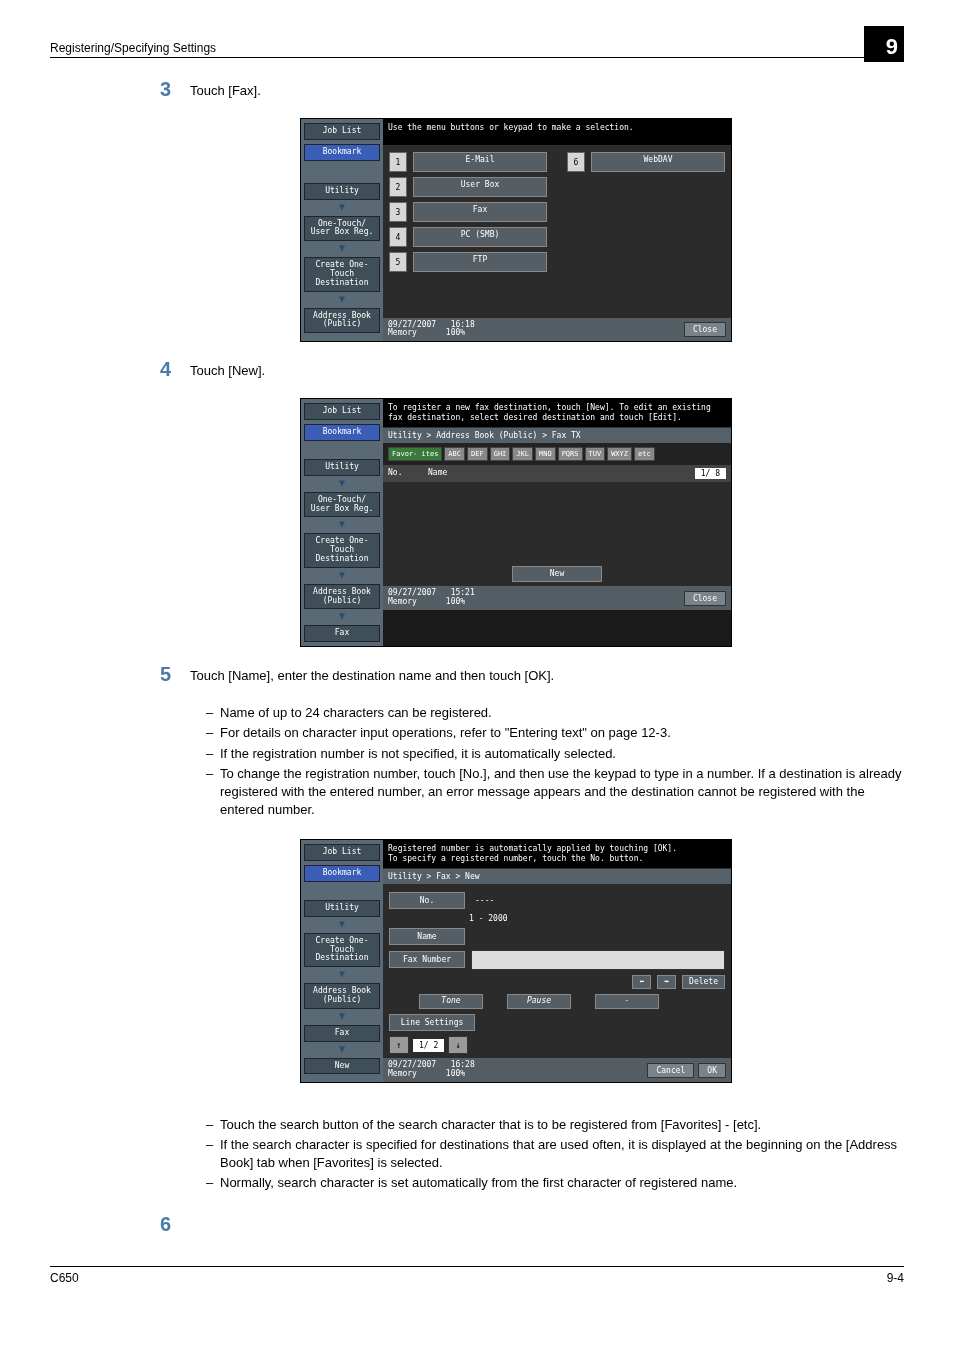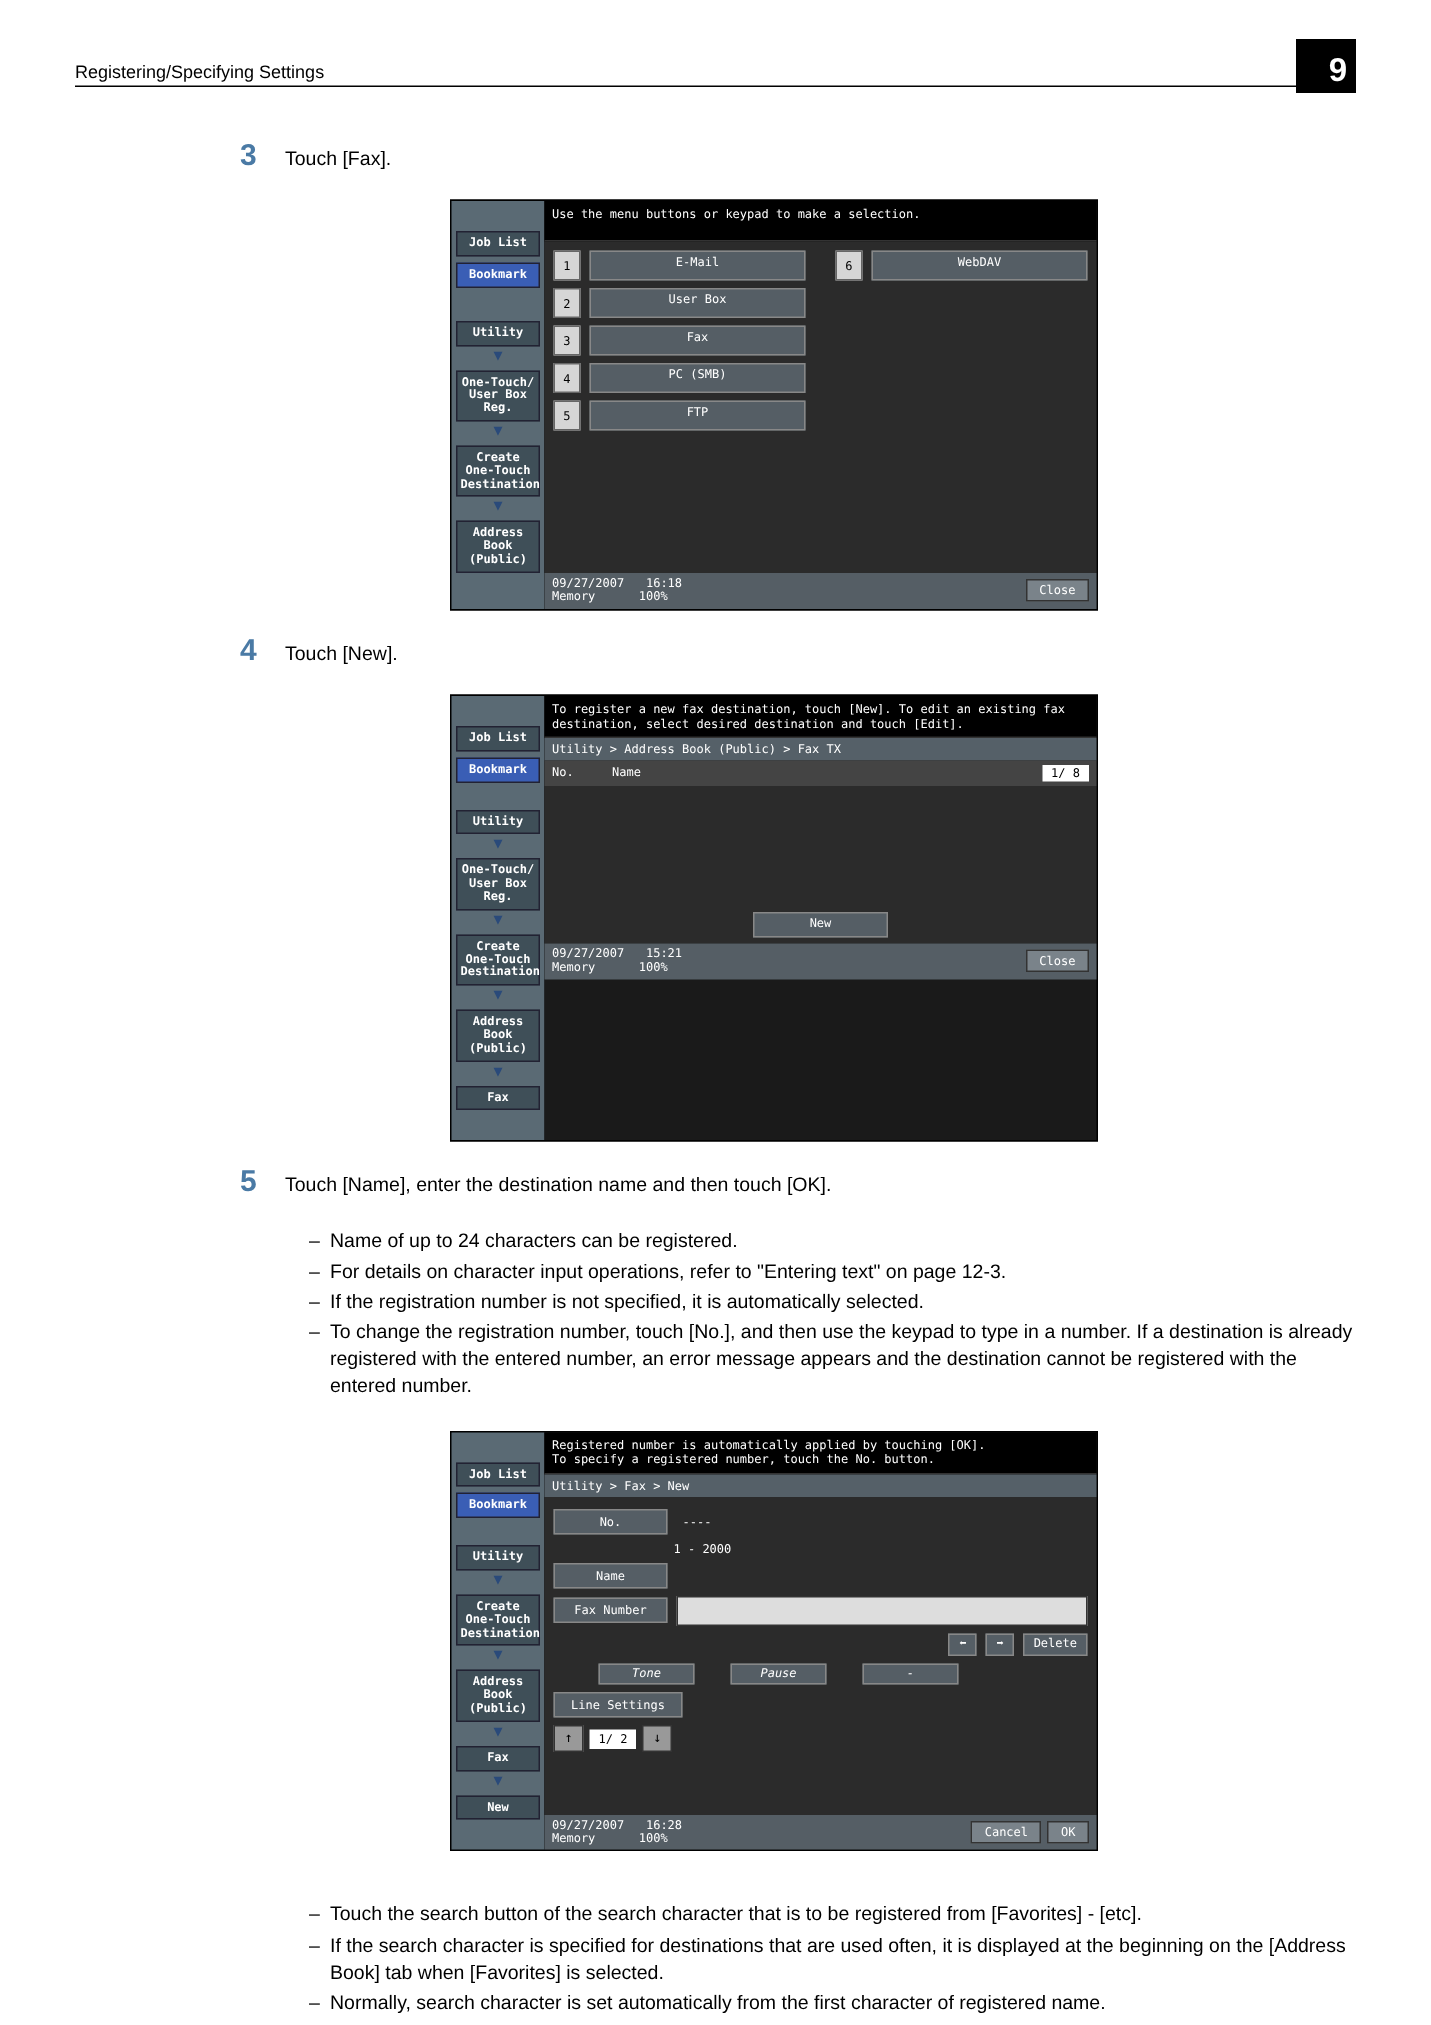--- a/index.html
+++ b/index.html
@@ -14,21 +14,21 @@
     width: 954px;
     margin: 0 auto;
     padding: 40px 50px 30px 50px;
     box-sizing: border-box;
     position: relative;
   }
   .header-row {
     border-bottom: 1px solid #000;
     padding-bottom: 2px;
     position: relative;
-    margin-bottom: 35px;
+    margin-bottom: 20px;
   }
   .header-title {
     font-size: 12px;
   }
   .header-badge {
     position: absolute;
     right: 0;
     top: -14px;
     width: 40px;
     height: 36px;
@@ -84,28 +84,27 @@
     display: flex;
     background: #000;
     width: 430px;
     margin: 6px auto 16px 250px;
     border: 1px solid #000;
     font-family: "Lucida Console", Monaco, monospace;
     font-size: 9px;
     color: #fff;
   }
   .side {
-    width: 62px;
+    width: 82px;
     background: #5a6a74;
     display: flex;
     flex-direction: column;
-    padding: 20px 3px;
+    padding: 4px 3px;
     gap: 4px;
     box-sizing: border-box;
-    font-weight: bold;
   }
   .side .tab {
     background: #3f4f58;
     border: 1px solid #223;
     padding: 3px 2px;
     text-align: center;
     color: #fff;
     font-size: 8px;
     line-height: 1.1;
   }
@@ -306,20 +305,33 @@
 Destination</div>
       <div class="arrow">▼</div>
       <div class="tab">Address Book
 (Public)</div>
       <div class="arrow">▼</div>
       <div class="tab blue">Fax</div>
     </div>
     <div class="main">
       <div class="msgbar">To register a new fax destination, touch [New]. To edit an existing fax destination, select desired destination and touch [Edit].</div>
       <div class="path">Utility &gt; Address Book (Public) &gt; Fax TX</div>
+      <div class="alpha-row">
+        <div class="t active">Favor-
+ites</div>
+        <div class="t">ABC</div>
+        <div class="t">DEF</div>
+        <div class="t">GHI</div>
+        <div class="t">JKL</div>
+        <div class="t">MNO</div>
+        <div class="t">PQRS</div>
+        <div class="t">TUV</div>
+        <div class="t">WXYZ</div>
+        <div class="t">etc</div>
+      </div>
       <div class="listhdr">
         <div class="c1">No.</div>
         <div class="c2">Name</div>
         <div class="pg">1/  8</div>
       </div>
       <div class="listarea"></div>
       <div style="display:flex; justify-content:center; padding:4px; background:#2b2b2b;">
         <div class="btn" style="width:80px;">New</div>
       </div>
       <div class="foot">

